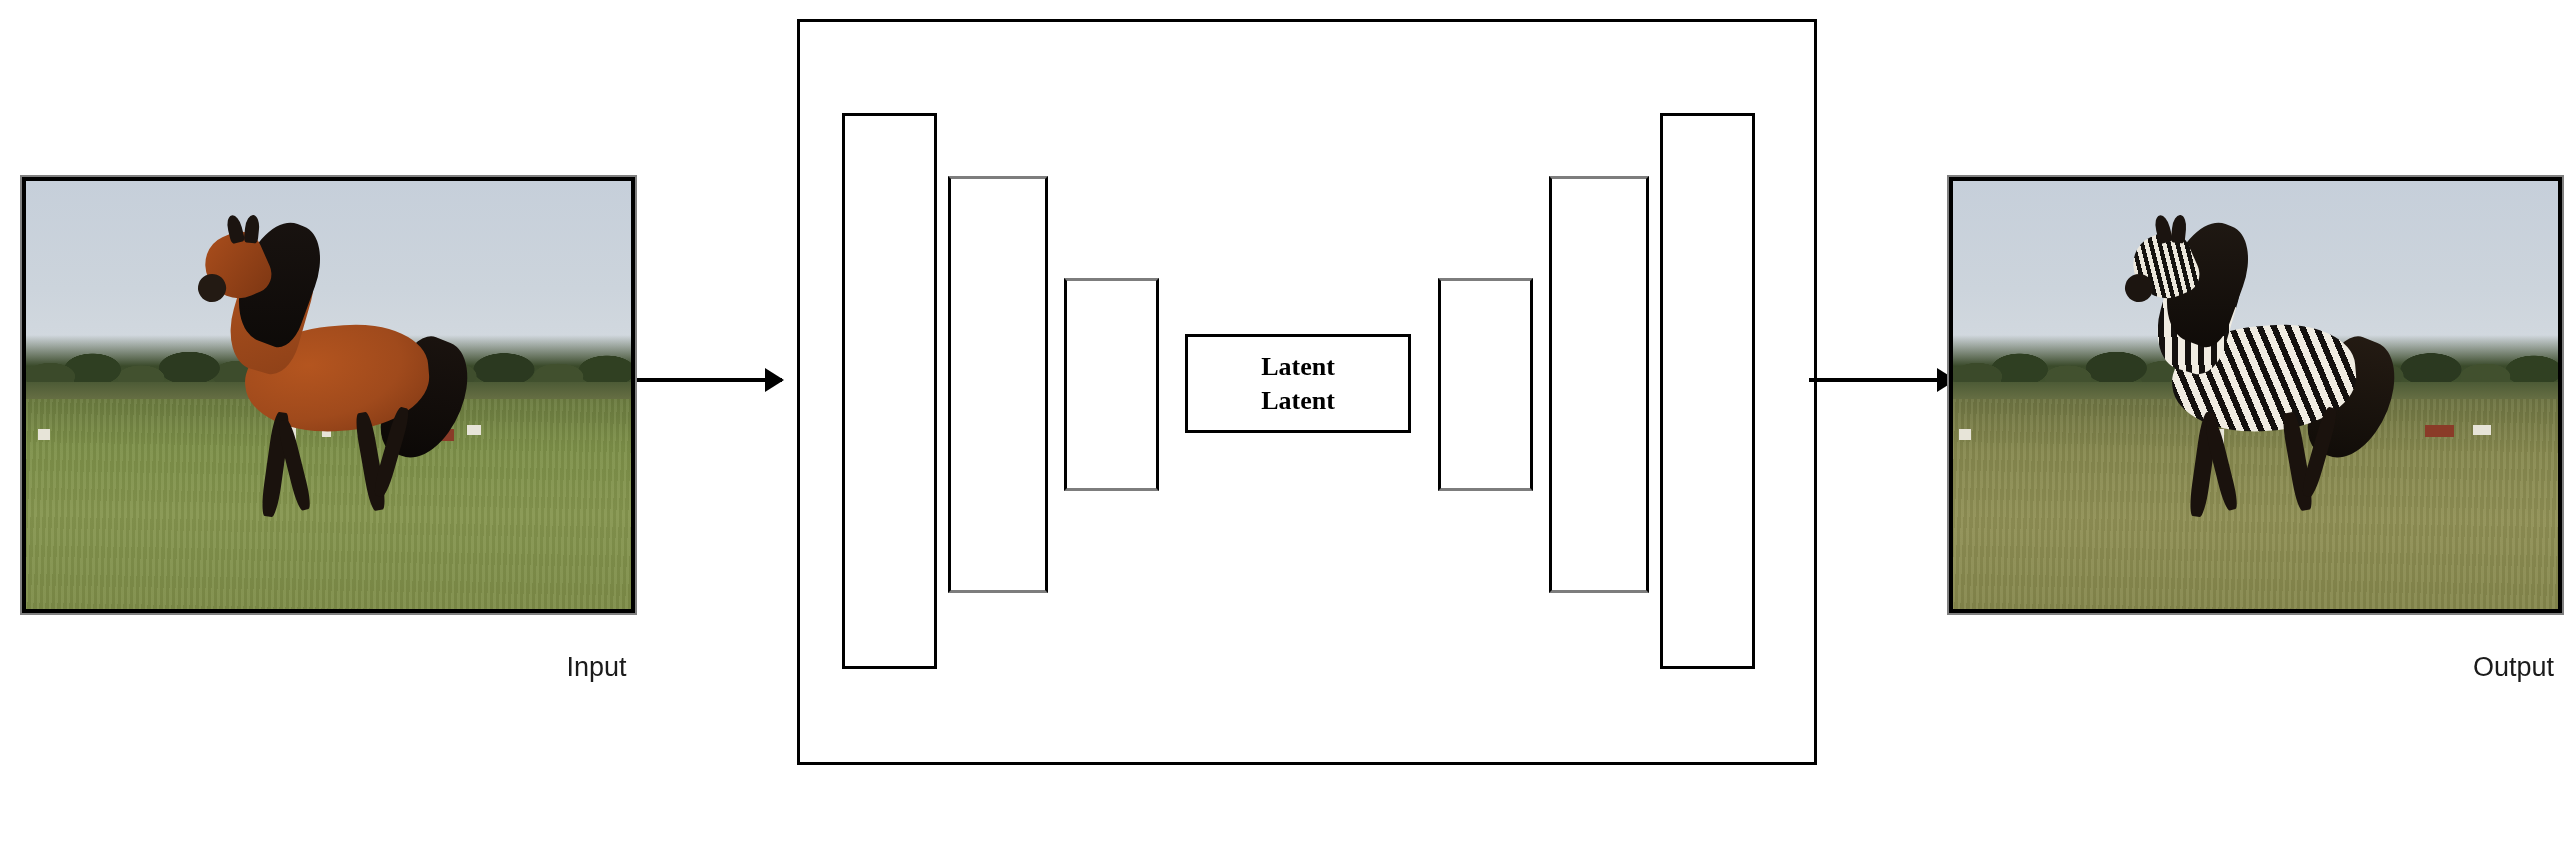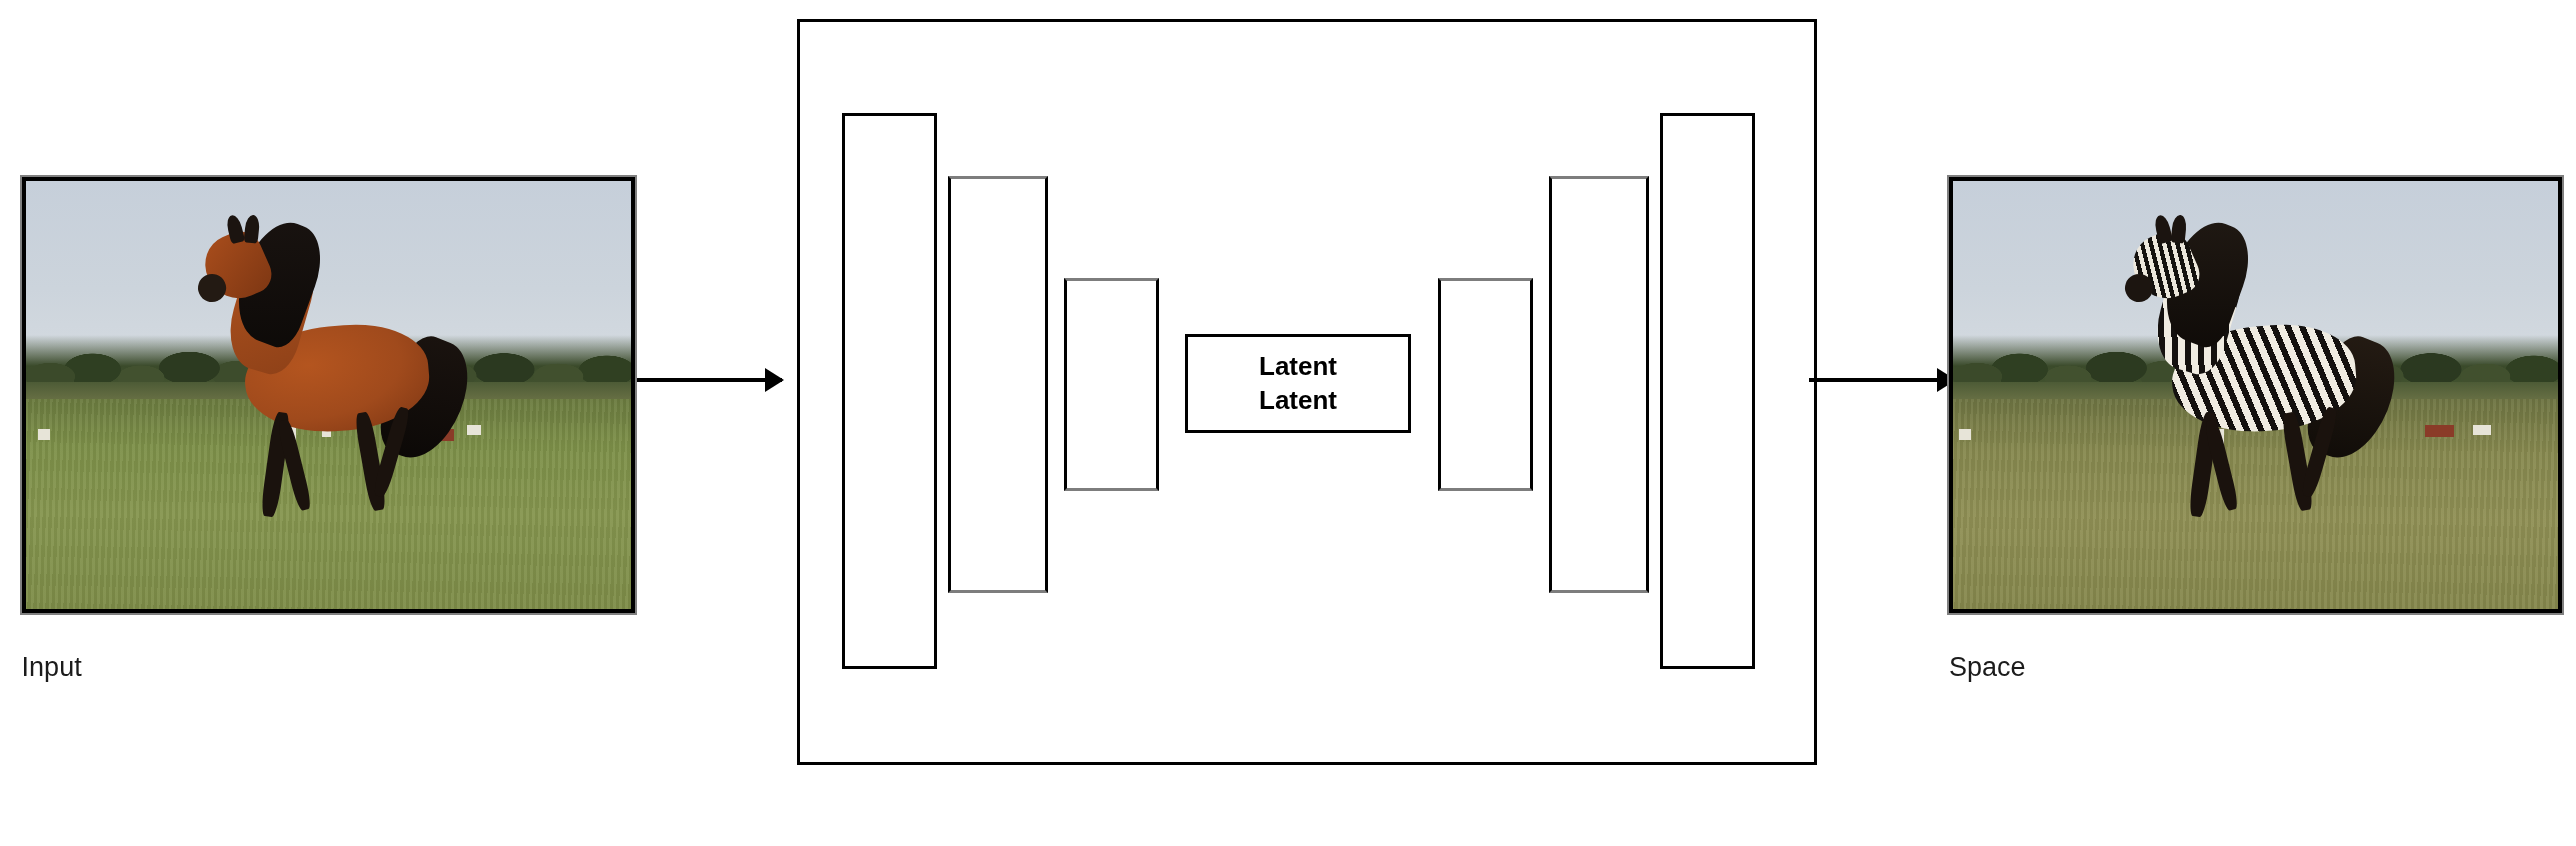--- a/index.html
+++ b/index.html
@@ -212,21 +212,21 @@
     left: 70%; top: 40%;
     width: 26%; height: 40%;
     background: linear-gradient(170deg, #241b13 0%, #100c08 100%);
     border-radius: 35% 55% 60% 40%;
     transform: rotate(22deg);
   }
 
   
   .caption {
     position: absolute;
-    text-align: left;
+    text-align: right;
     font-size: 27px;
     color: #1b1b1b;
     white-space: nowrap;
   }
 
   
   #model-box {
     position: absolute;
     border: 3.5px solid #000000;
     background: #ffffff;
@@ -307,21 +307,21 @@
         <div class="h-muzzle"></div>
         <div class="h-ear a"></div>
         <div class="h-ear b"></div>
       </div>
     </div>
   </div>
   <div class="caption" style="left:21.6px; top:652px; width:605px;">Input</div>
 
   <div class="arrow" style="left:637px; top:378px; width:145px;"></div>
 
-  <div id="model-box" style="left:797px; top:19px; width:1014px; height:740px;">
+  <div id="model-box" style="left:797px; top:19px; width:1014px; height:740px;font-family:Liberation Serif, serif;">
 
     <div class="layer-bar" style="left:42px;  top:91px; width:95px; height:556px;"></div>
     <div class="layer-bar gray-edge" style="left:148px; top:154px; width:100px; height:417px;"></div>
     <div class="layer-bar gray-edge" style="left:264px; top:256px; width:95px; height:213px;"></div>
 
     <div id="latent-box" style="left:385px; top:312px; width:226px; height:99px;">
       <span>Latent</span>
       <span>Latent</span>
     </div>
 
@@ -354,16 +354,16 @@
         <div class="h-leg bl2"></div>
         <div class="z-neck z-stripes"></div>
         <div class="z-mane"></div>
         <div class="z-head"></div>
         <div class="z-muzzle"></div>
         <div class="h-ear a"></div>
         <div class="h-ear b"></div>
       </div>
     </div>
   </div>
-  <div class="caption" style="left:1949px; top:652px; width:605px;">Space</div>
+  <div class="caption" style="left:1949px; top:652px; width:605px;">Output</div>
 
 </div>
 
 
 </body></html>

